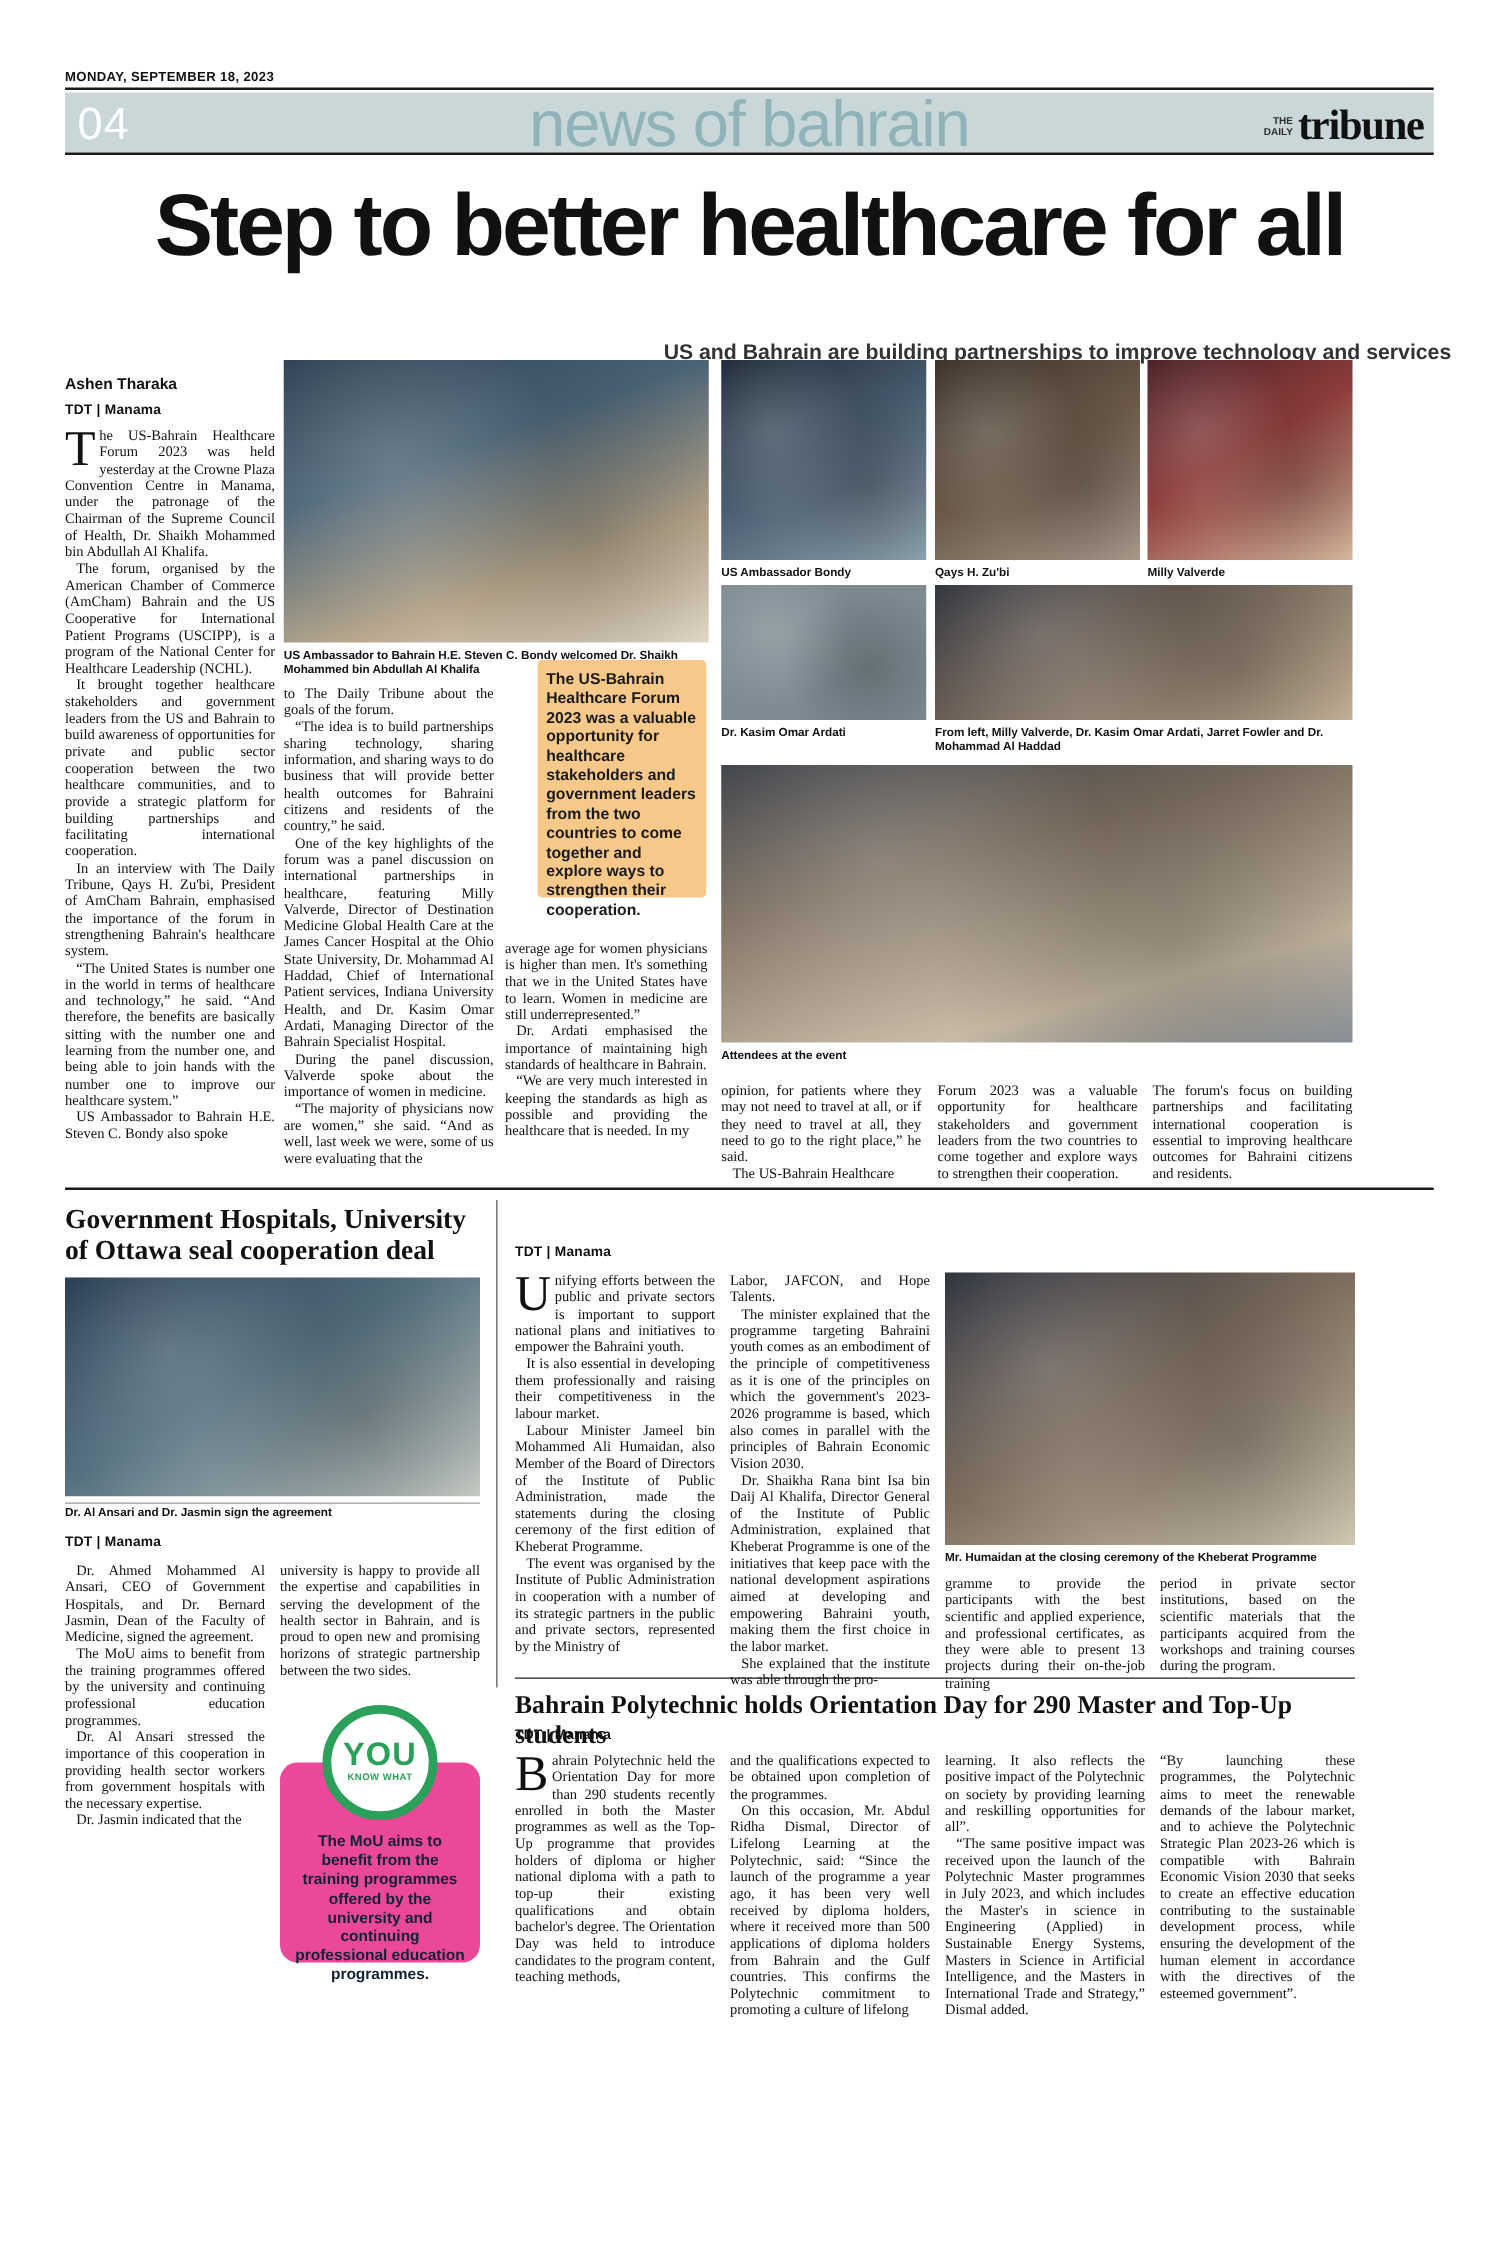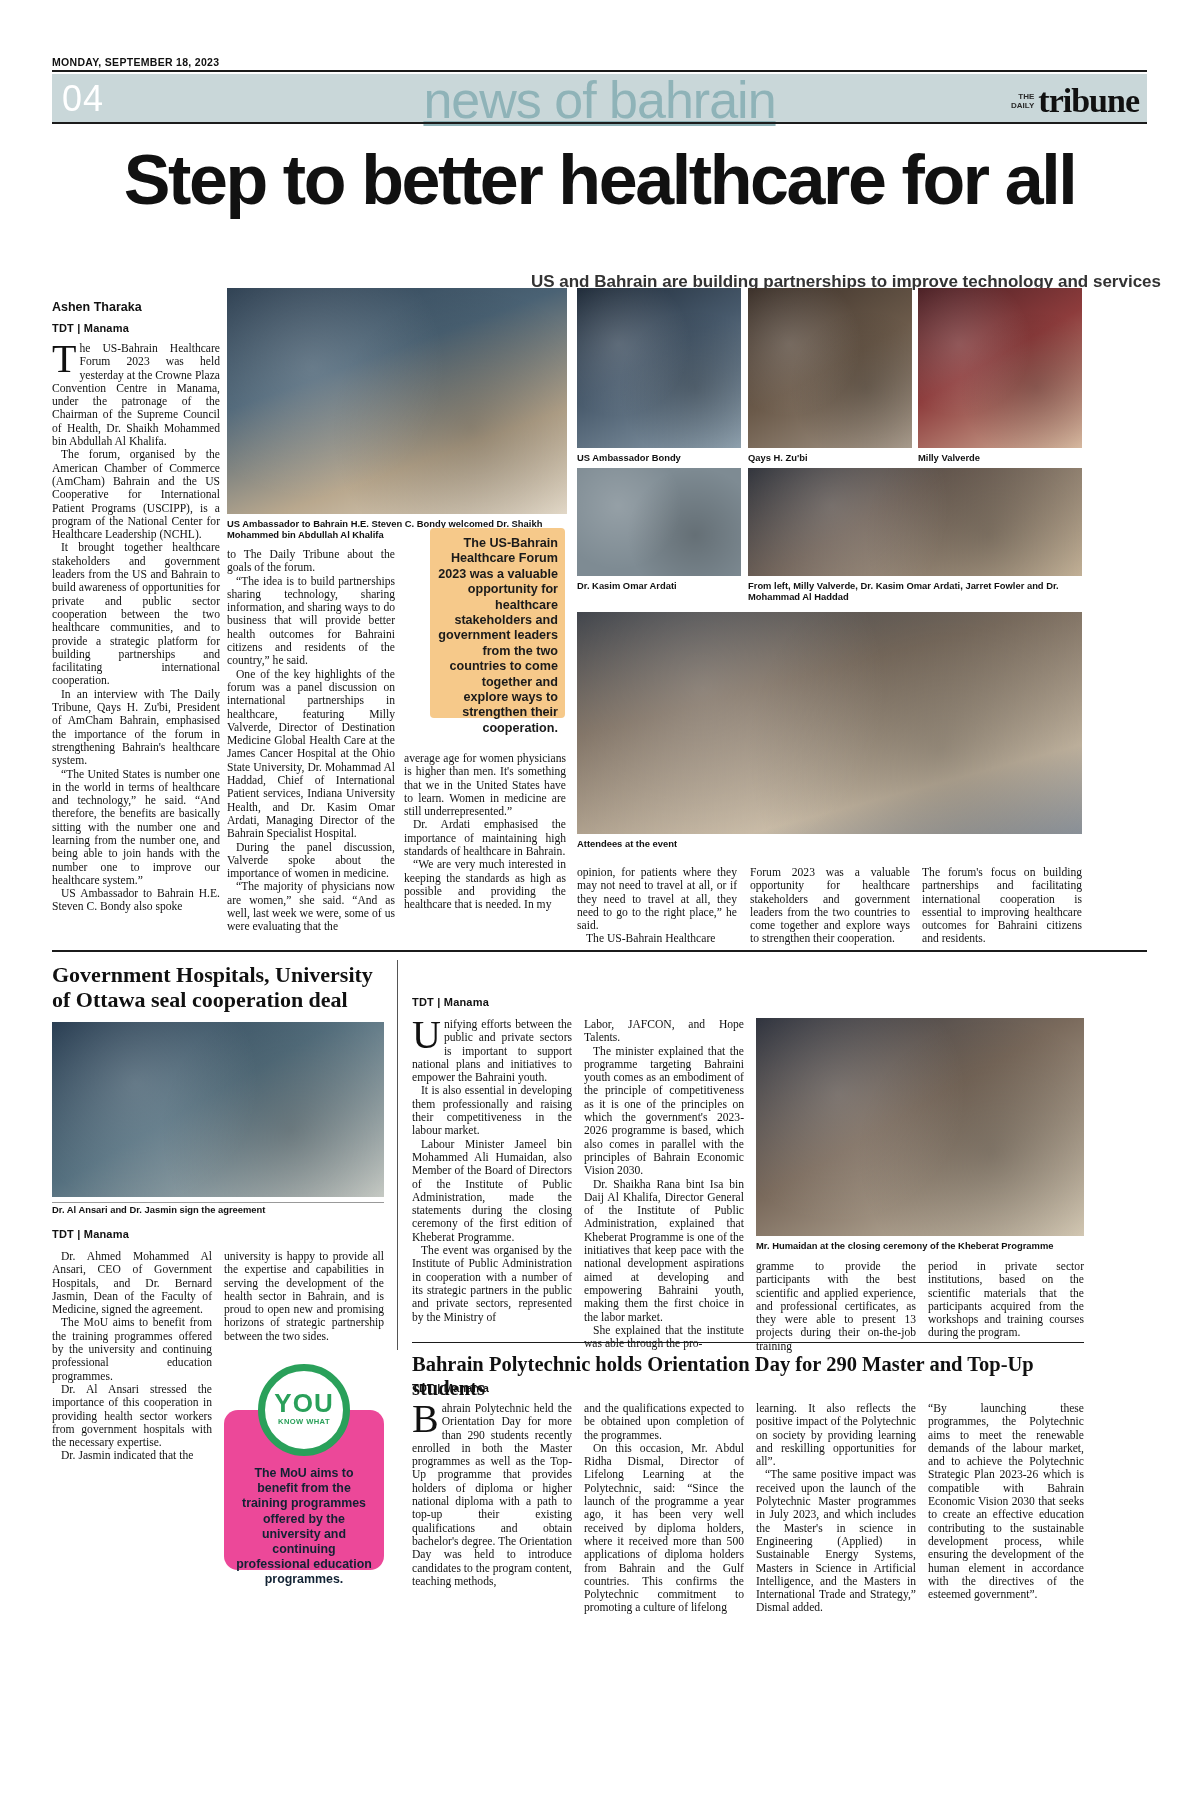--- a/index.html
+++ b/index.html
@@ -34,21 +34,21 @@
   .mast-rule-top { position:absolute; left:0; top:70px; width:1095px; height:2px; background:#1b1b1b;}
   .mast-rule-bot { position:absolute; left:0; top:122px; width:1095px; height:2px; background:#1b1b1b;}
   .page-number {
     position:absolute; left:10px; top:78px;
     font-family:"Liberation Sans", sans-serif;
     font-size:36px; color:#ffffff; font-weight:400; letter-spacing:1px;text-align:center;
   }
   .mast-title {
     position:absolute; left:0; top:70px; width:1095px; text-align:center;
     font-family:"Liberation Sans", sans-serif; font-weight:300;
-    font-size:52px; color:#8fb3b8; letter-spacing:-1px;text-decoration:underline;
+    font-size:52px; color:#8fb3b8; letter-spacing:-1px;
   }
   .mast-logo {
     position:absolute; right:8px; top:82px; text-align:right;
     font-family:"Liberation Serif", serif;
   }
   .mast-logo .the-daily {
     display:inline-block; vertical-align:middle;
     font-family:"Liberation Sans", sans-serif;
     font-size:8px; line-height:9px; font-weight:700; color:#2b2b2b; text-align:right;
     margin-right:4px;
@@ -97,21 +97,21 @@
     font-family:"Liberation Sans", sans-serif; font-weight:700;
     font-size:9.4px; line-height:11px; color:#111;
   }
 
   
   .pull {
     position:absolute;
     background:#f6c98a;
     border-radius:4px;
     font-family:"Liberation Sans", sans-serif; font-weight:700;
-    font-size:12.6px; line-height:15.4px; text-align:right; color:#1a1a1a;
+    font-size:12.6px; line-height:15.4px; text-align:left; color:#1a1a1a;
     padding:8px 7px;
   }
 
   .hr { position:absolute; background:#1b1b1b; }
 
   .sec-head {
     font-family:"Liberation Serif", serif; font-weight:700;
     color:#111;
   }
 

